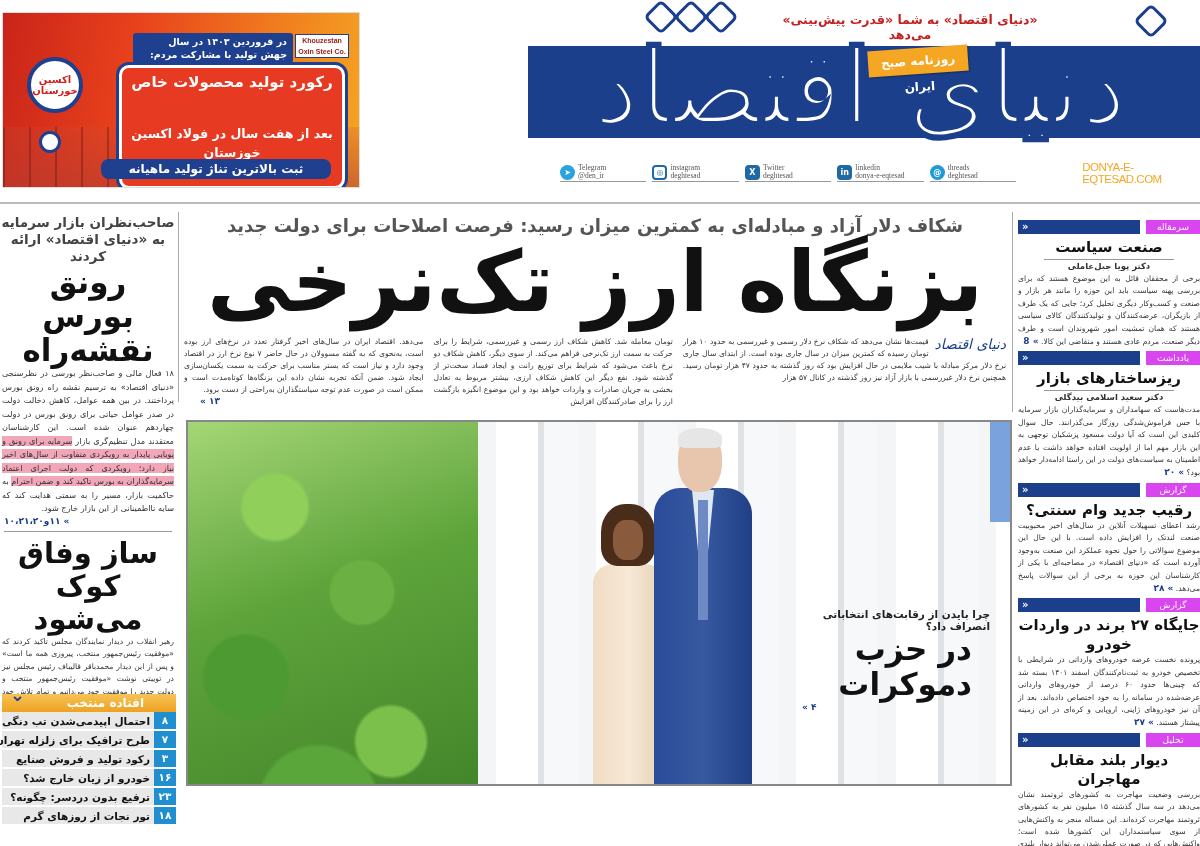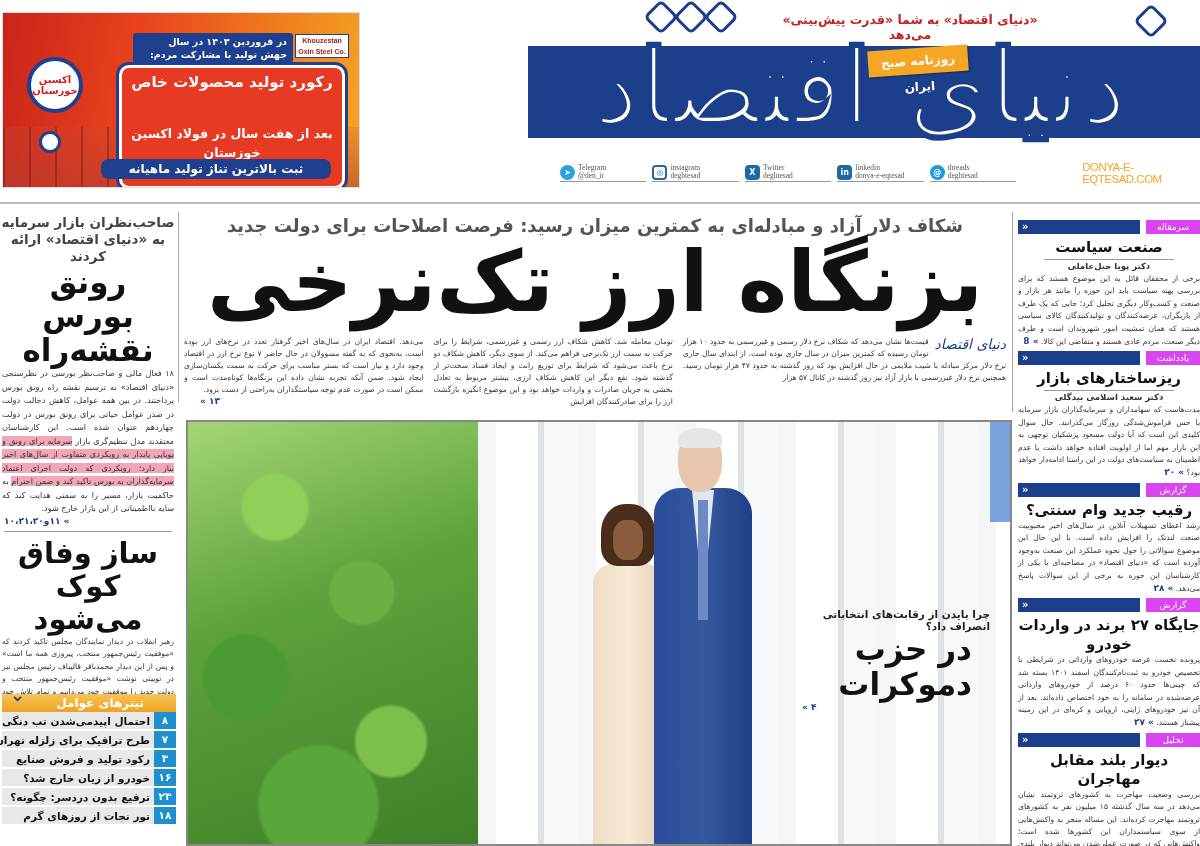--- a/index.html
+++ b/index.html
@@ -75,21 +75,21 @@
   
   .center { position: absolute; left: 184px; top: 206px; width: 822px; }
   .subhead { text-align: center; font-size: 18px; font-weight: bold; color: #555; line-height: 24px; margin-top: 8px; }
   .headline { text-align: center; font-size: 84px; font-weight: bold; line-height: 92px; color: #111; letter-spacing: -3px; margin-top: -2px; }
   .lead-cols { position: absolute; left: 0; top: 130px; width: 822px; height: 76px; display: flex; direction: rtl; gap: 10px; }
   .lead-cols .col { flex: 1; font-size: 7.6px; line-height: 12px; color: #333; text-align: justify; }
   .lead-cols .col.first { flex: 1.35; }
   .sign { float: right; font-family: "DejaVu Serif", serif; color: #1b3f8b; font-size: 14px; font-style: italic; margin-left: 6px; margin-top: 2px; }
   .lead-ref { position: absolute; left: 16px; top: 190px; color: #1b3f8b; font-weight: bold; font-size: 9px; }
 
-  .photo { position: absolute; left: 186px; top: 420px; width: 826px; height: 426px; overflow: hidden; border: 2px solid #888; }
+  .photo { position: absolute; left: 186px; top: 420px; width: 826px; height: 366px; overflow: hidden; border: 2px solid #888; }
   .photo .hedge { position: absolute; left: 0; top: 0; width: 290px; height: 426px;
       background:
         radial-gradient(circle at 30% 20%, #8fcf5a 0 8%, transparent 9%),
         radial-gradient(circle at 60% 40%, #6bb042 0 10%, transparent 11%),
         radial-gradient(circle at 20% 60%, #4e9a32 0 12%, transparent 13%),
         radial-gradient(circle at 70% 75%, #7cc04c 0 9%, transparent 10%),
         radial-gradient(circle at 45% 90%, #5aa63a 0 14%, transparent 15%),
         linear-gradient(160deg, #a5d676 0%, #5ea43b 40%, #3d7f27 100%); }
   .photo .pillars { position: absolute; left: 290px; top: 0; width: 536px; height: 426px;
       background: repeating-linear-gradient(90deg, #f4f5f6 0 18px, #ffffff 18px 60px, #dfe2e5 60px 66px, #f7f8f9 66px 100px); }
@@ -193,21 +193,21 @@
   <article>
     <div class="big" style="font-size:29px;line-height:33px;">ساز وفاق</div>
     <div class="big" style="font-size:29px;line-height:33px;">کوک می‌شود</div>
     <p class="body" style="font-size:7.6px;line-height:12.6px;">رهبر انقلاب در دیدار نمایندگان مجلس تاکید کردند که «موفقیت رئیس‌جمهور منتخب، پیروزی همه ما است» و پس از این دیدار محمدباقر قالیباف رئیس مجلس نیز در توییتی نوشت «موفقیت رئیس‌جمهور منتخب و دولت جدید را موفقیت خود می‌دانیم و تمام تلاش خود را برای کمک به دولت به کار خواهیم بست». از سوی دیگر مسعود پزشکیان، رئیس‌جمهور منتخب اخیرا تاکید کرده است که با دعوا نمی‌توان کشور را اداره کرد. به نظر می‌رسد در شرایط کنونی مهم‌ترین دغدغه مسوولان دعوت به وفاق و همدلی باشد.</p>
     <div class="ref" style="text-align:left;padding-left:4px;">» ۸</div>
   </article>
 
   <section class="picks">
     <div class="head">
       <span class="chev">⌄</span>
-      <span>تیترهای عوامل</span>
+      <span>افتاده منتخب</span>
     </div>
     <div class="row">
       <span class="num">۸</span>
       <span class="lbl">احتمال اپیدمی‌شدن تب دنگی</span>
     </div>
     <div class="row">
       <span class="num">۷</span>
       <span class="lbl">طرح ترافیک برای زلزله تهران</span>
     </div>
     <div class="row">

